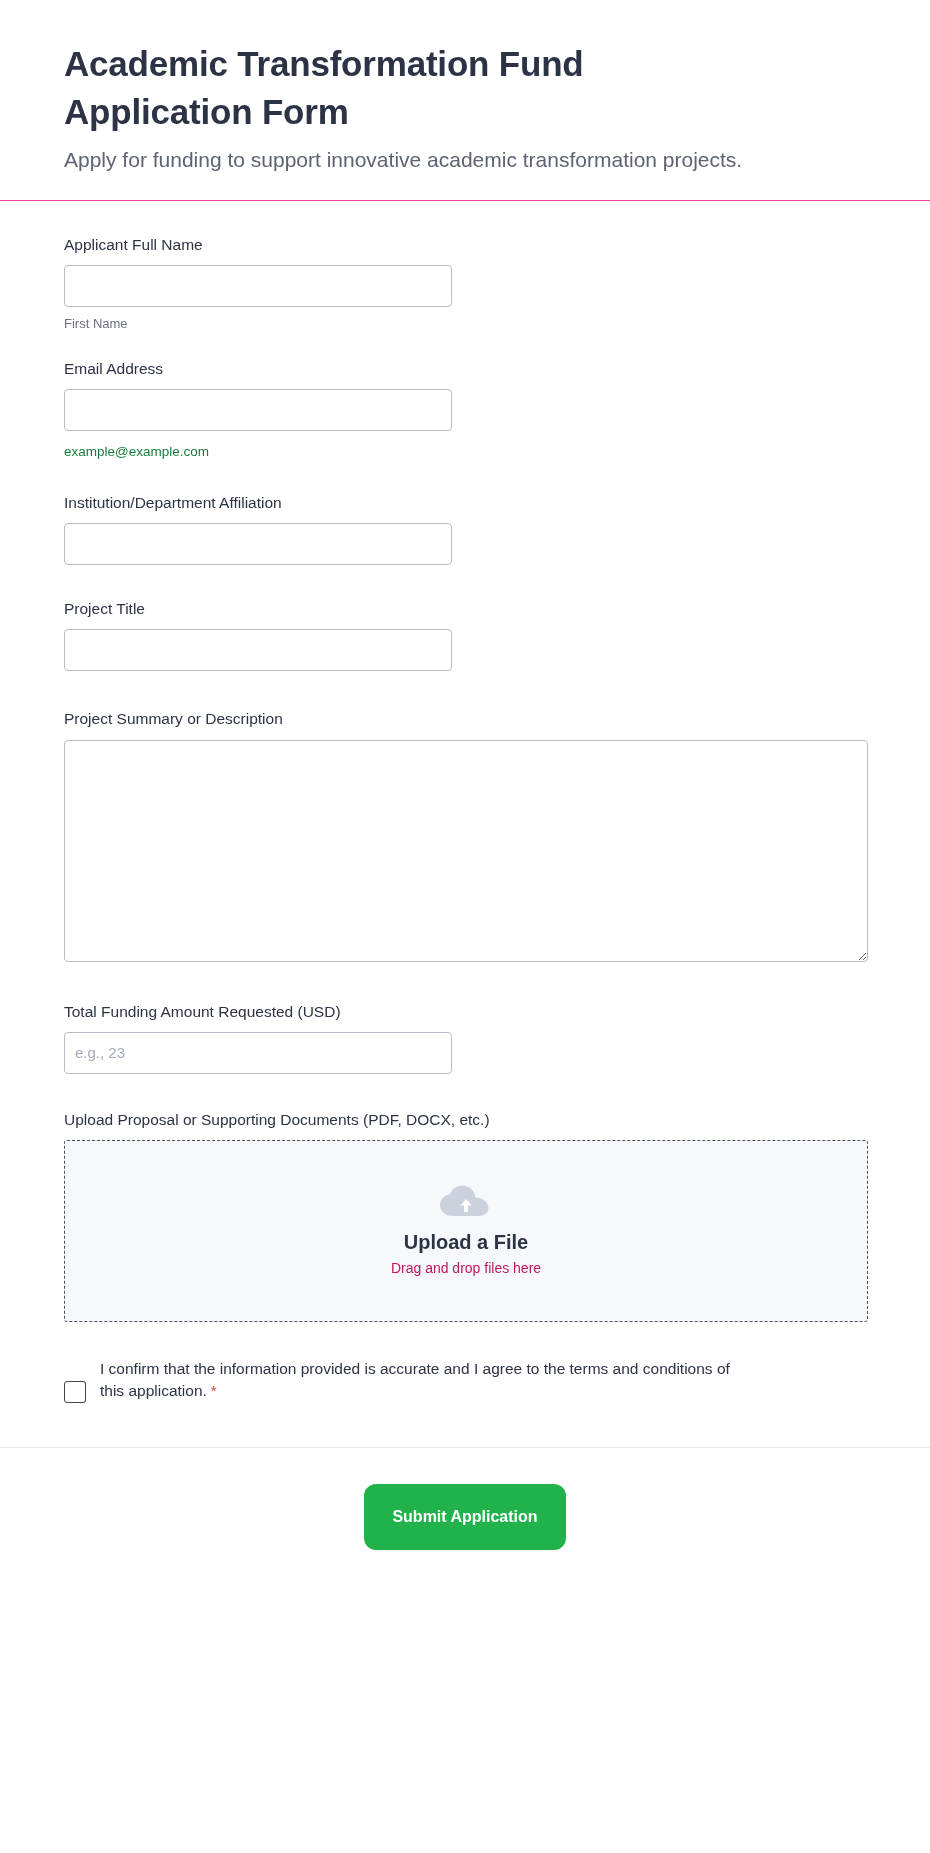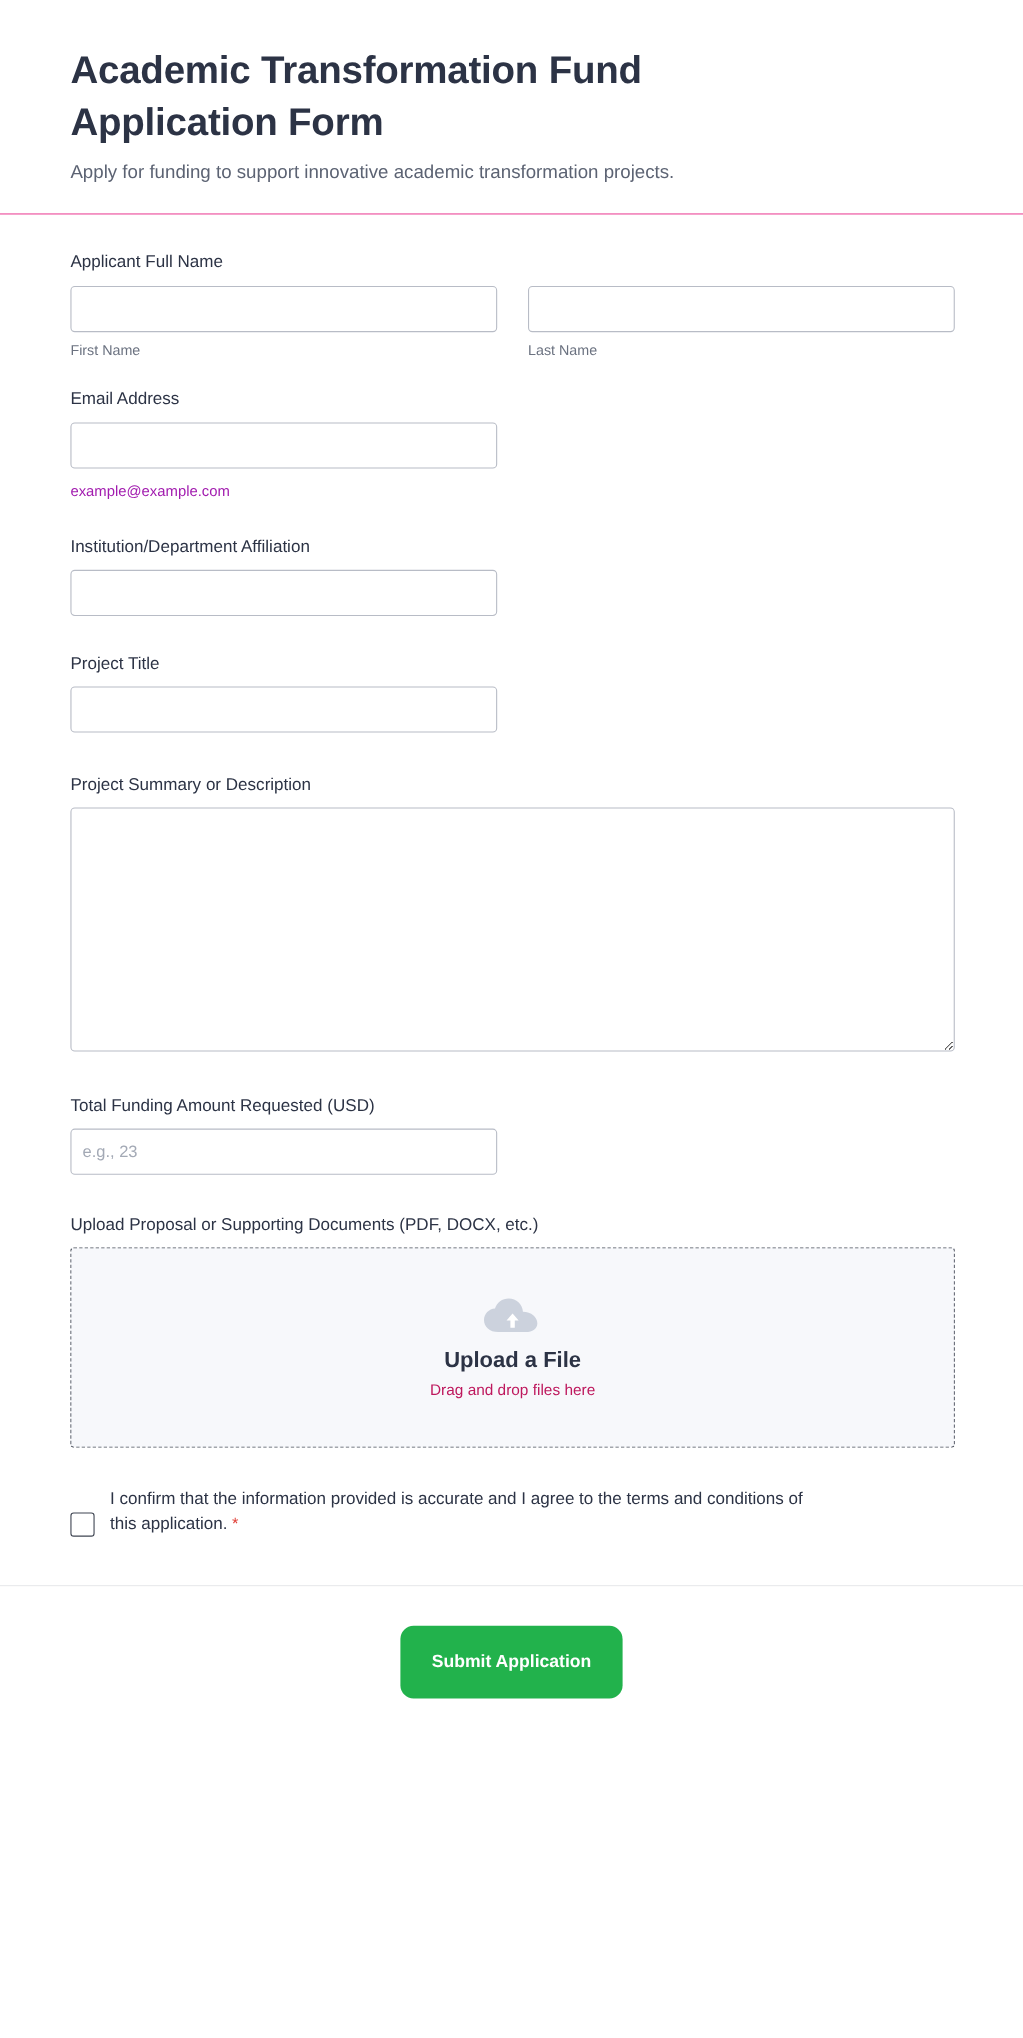--- a/index.html
+++ b/index.html
@@ -29,21 +29,21 @@
   .form-title {
     font-size: 35px;
     line-height: 1.38;
     font-weight: bold;
     color: #2c3345;
     margin: 0 0 8px 0;
     letter-spacing: -0.2px;
     max-width: 620px;
   }
   .form-subtitle {
-    font-size: 17px;
+    font-size: 21px;
     color: #5c6373;
     margin: 0;
     line-height: 1.4;
   }
 
   
   .form-body {
     padding: 34px 64px 0 64px;
   }
 
@@ -90,21 +90,21 @@
     display: block;
     font-size: 13px;
     color: #6b7280;
     margin-top: 9px;
     line-height: 1.3;
   }
 
   .hint-below {
     display: block;
     font-size: 13.5px;
-    color: #a21caf;
+    color: #15803d;
     margin-top: 13px;
   }
 
   .textarea-box {
     width: 804px;
     height: 222px;
     border: 1px solid #b8bcc6;
     border-radius: 4px;
     background: #ffffff;
     font-size: 15px;
@@ -205,24 +205,20 @@
 
   <div class="form-body">
 
     <div class="field">
       <label class="field-label">Applicant Full Name</label>
       <div class="name-row">
         <div class="name-col">
           <input class="input-box" type="text" placeholder="" style="">
           <span class="sub-label">First Name</span>
         </div>
-        <div class="name-col">
-          <input class="input-box" type="text" placeholder="" style="">
-          <span class="sub-label">Last Name</span>
-        </div>
       </div>
     </div>
 
     <div class="field" style="margin-top:23px;">
       <label class="field-label">Email Address</label>
       <input class="input-box" type="text" placeholder="" style="">
       <span class="hint-below">example@example.com</span>
     </div>
 
     <div class="field" style="margin-top:34px;">

